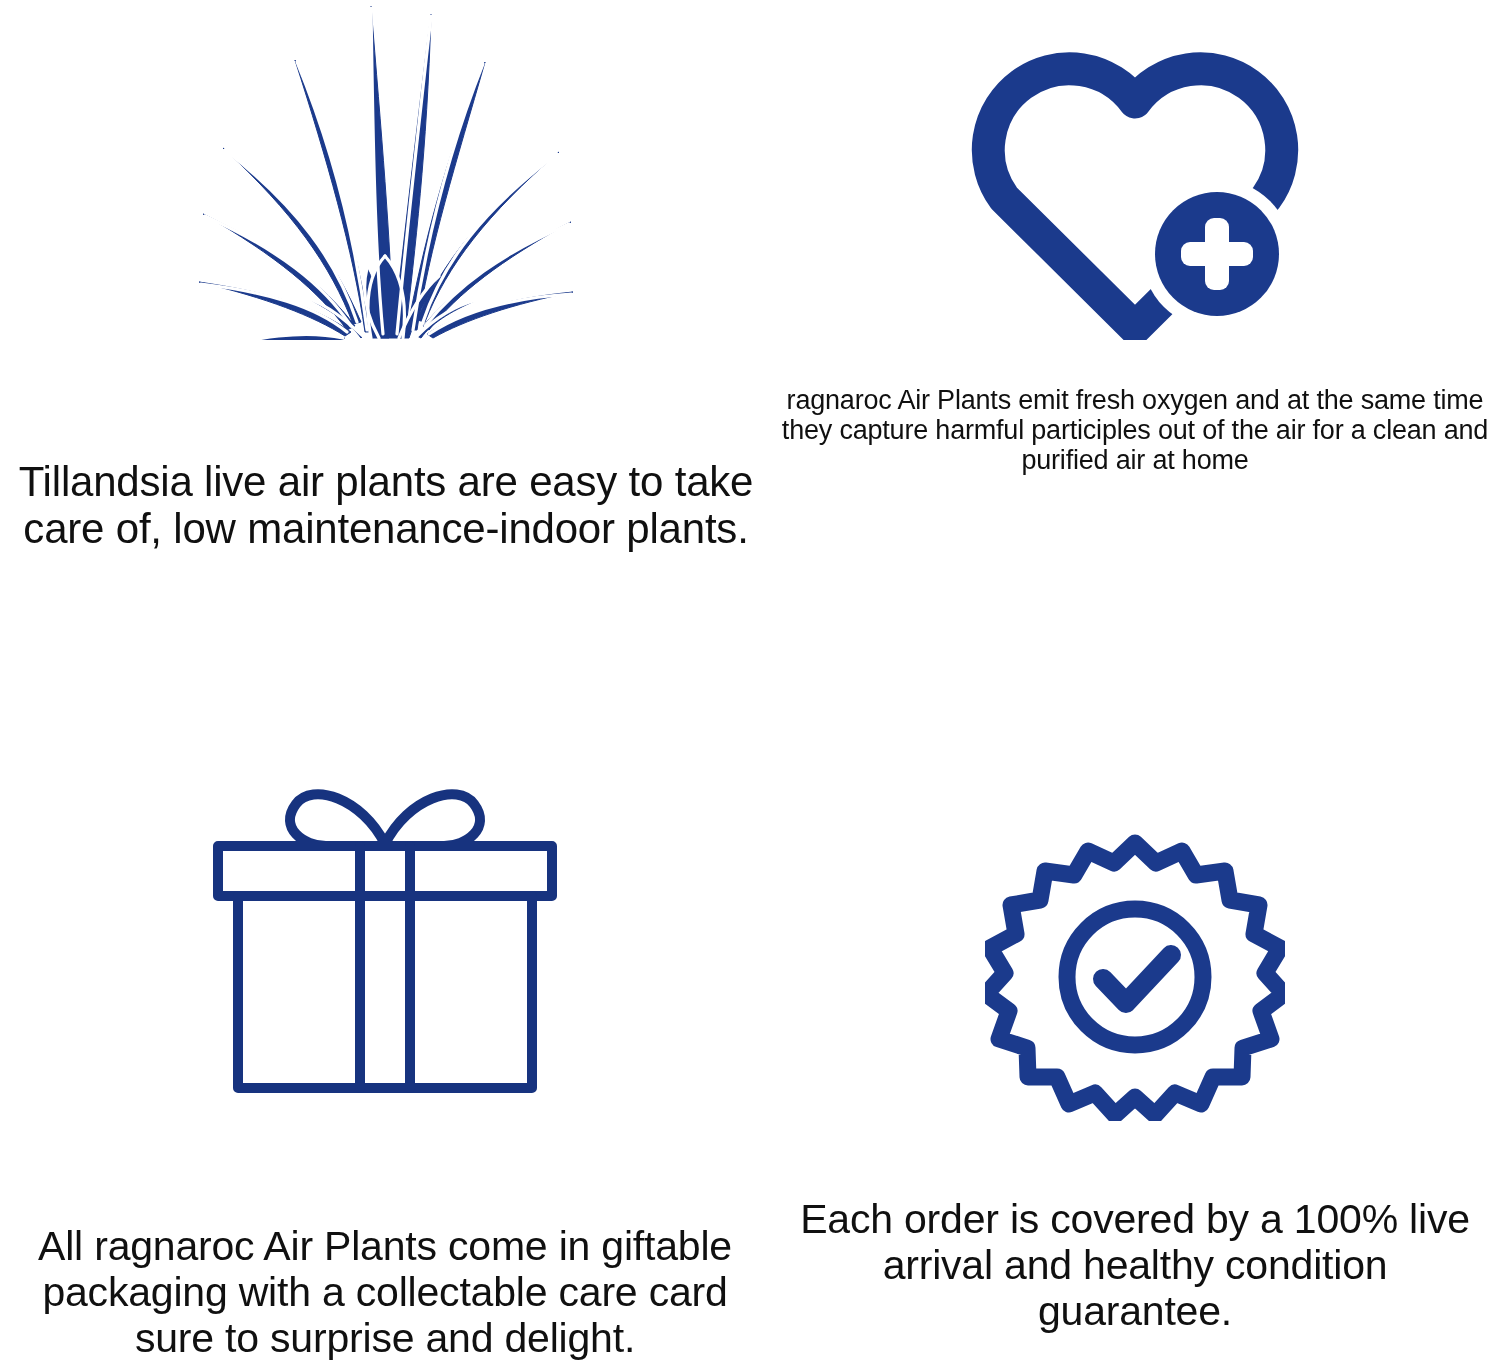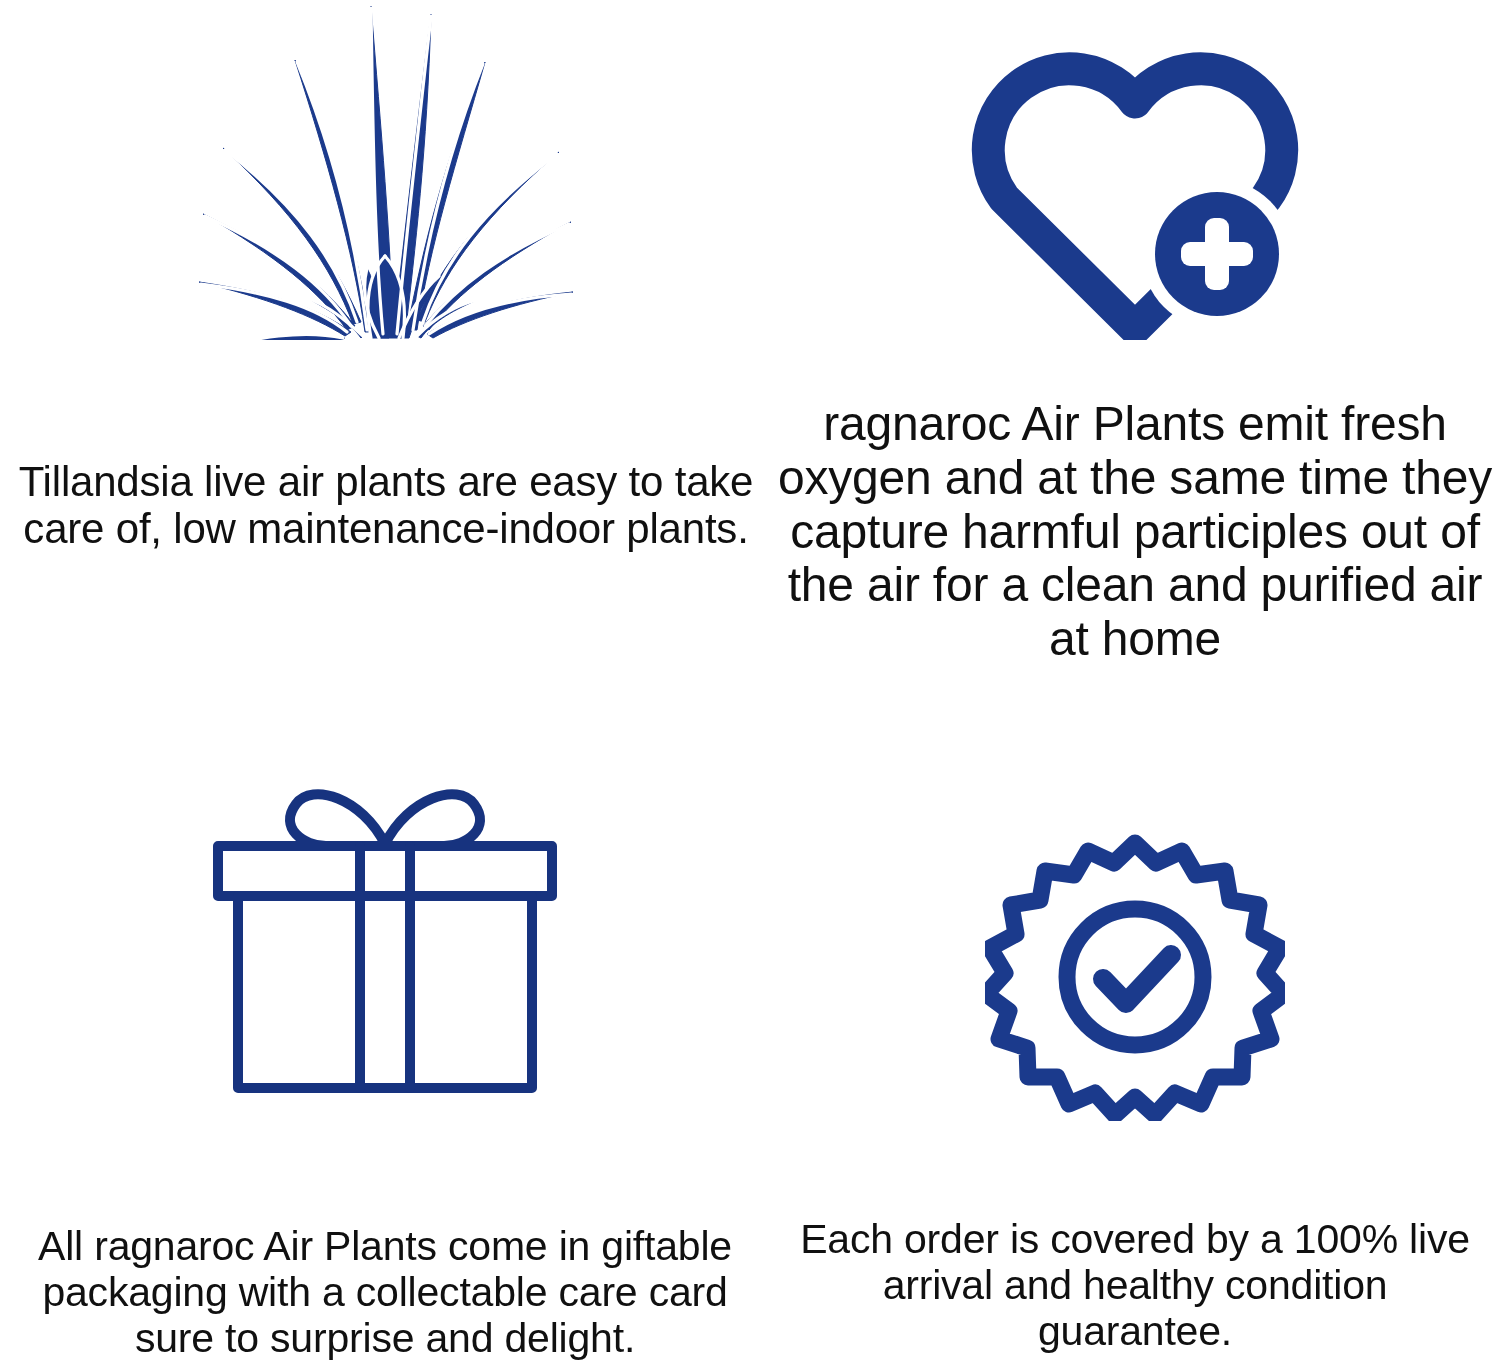--- a/index.html
+++ b/index.html
@@ -58,31 +58,31 @@
     box-sizing: border-box;
     width: 100%;
   }
 
   .cell-plant .caption {
     margin-top: 118px;
     padding: 0 8px 0 10px;
     font-size: 42px;
   }
   .cell-health .caption {
-    margin-top: 57px;
+    margin-top: 45px;
     padding: 0 6px;
-    font-size: 48px;
+    font-size: 27px;
   }
   .cell-gift .caption {
     margin-top: 118px;
     padding: 0 20px;
     font-size: 41px;
   }
   .cell-seal .caption {
-    margin-top: 96px;
+    margin-top: 76px;
     padding: 0 14px;
     font-size: 41px;
   }
 </style>
 </head>
 <body>
 
 <div class="feature-grid">
 
   <div class="feature-cell cell-plant">

